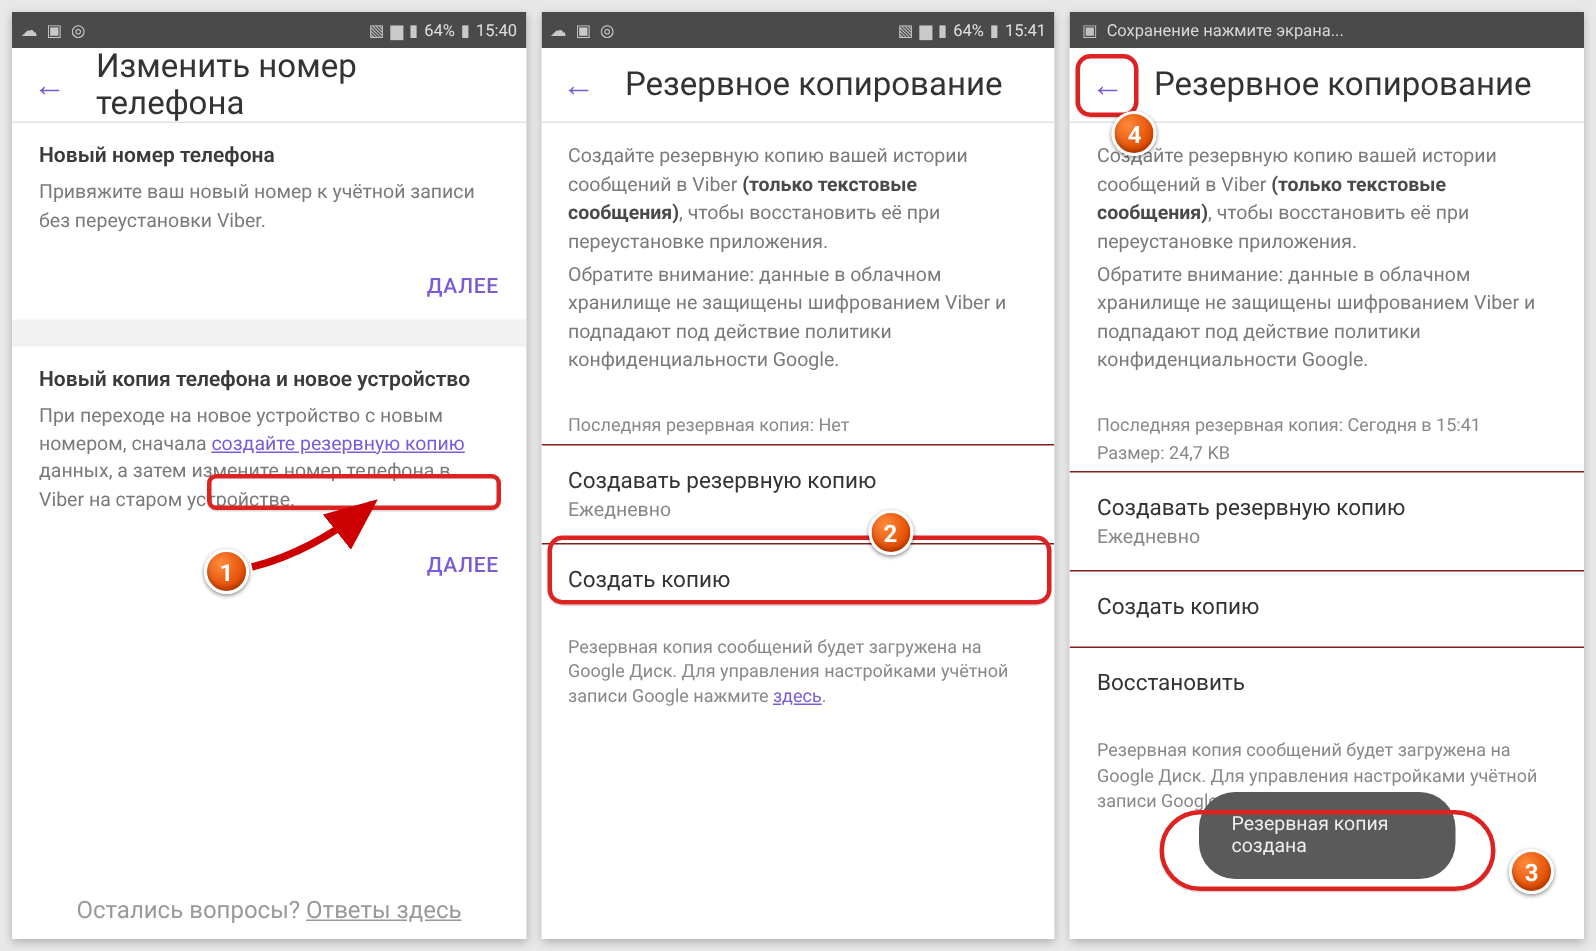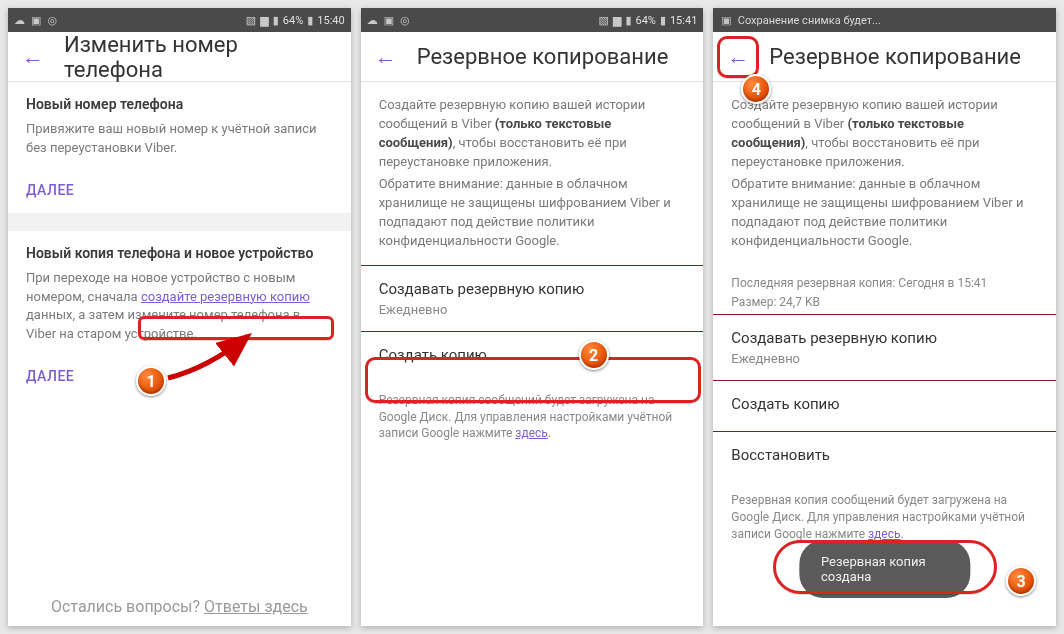--- a/index.html
+++ b/index.html
@@ -55,21 +55,21 @@
   .header-title {
     font-size: 22px;
     color: #333;
     font-weight: 400;
   }
   .content { flex: 1; overflow: hidden; }
   .section { padding: 14px 18px; }
   .section-title { font-size: 14px; font-weight: 600; color: #3a3a3a; margin-bottom: 8px; }
   .section-text { font-size: 13px; color: #7a7a7a; line-height: 1.45; }
   .bold { font-weight: 700; color: #4a4a4a; }
-  .dalee-row { text-align: left; padding: 8px 18px 14px; }
+  .dalee-row { text-align: right; padding: 8px 18px 14px; }
   .dalee { color: #7b5cd6; font-size: 14px; font-weight: 500; letter-spacing: 0.5px; cursor: pointer; }
   .gap { height: 18px; background: #f2f2f2; }
   .link { color: #7b5cd6; text-decoration: underline; cursor: pointer; }
   .small-gray { font-size: 12px; color: #888; line-height: 1.4; padding: 10px 18px 4px; }
   .item-row { padding: 14px 18px; border-top: 1px solid #7f1d1d; }
   .item-title { font-size: 15px; color: #333; margin-bottom: 4px; }
   .item-sub { font-size: 13px; color: #888; }
   .footer-q { position: absolute; bottom: 10px; left: 0; right: 0; text-align: center; font-size: 16px; color: #999; }
   .footer-q .ul { text-decoration: underline; }
   
@@ -99,21 +99,21 @@
   .toast {
     background: #5a5a5a;
     color: #eee;
     font-size: 13px;
     padding: 14px 22px;
     border-radius: 24px;
     display: inline-block;
   }
   .toast-wrap {
     position: absolute;
-    bottom: 28px;
+    bottom: 40px;
     left: 50%;
     transform: translateX(-50%);
   }
   .notif-bar {
     height: 24px;
     background: #4a4a4a;
     color: #d8d8d8;
     font-size: 11px;
     display: flex;
     align-items: center;
@@ -196,40 +196,41 @@
     <span class="back-arrow">←</span>
     <span class="header-title">Резервное копирование</span>
   </div>
   <div class="content">
     <div class="section">
       <div class="section-text">
         <span>Создайте резервную копию вашей истории сообщений в Viber </span><span class="bold">(только текстовые сообщения)</span><span>, чтобы восстановить её при переустановке приложения.</span>
       </div>
       <div class="section-text" style="margin-top:4px;">Обратите внимание: данные в облачном хранилище не защищены шифрованием Viber и подпадают под действие политики конфиденциальности Google.</div>
     </div>
+    <div class="small-gray">Последняя резервная копия: Нет</div>
     <div class="item-row">
       <div class="item-title">Создавать резервную копию</div>
       <div class="item-sub">Ежедневно</div>
     </div>
     <div class="item-row">
       <div class="item-title">Создать копию</div>
     </div>
     <div class="small-gray">
       <span>Резервная копия сообщений будет загружена на Google Диск. Для управления настройками учётной записи Google нажмите </span><span class="link">здесь</span><span>.</span>
     </div>
   </div>
 
   <div class="hl" style="top:349px; left:4px; width:336px; height:46px;"></div>
   <div class="badge" style="top:332px; left:218px;">2</div>
 </div>
 
 <div class="phone">
   <div class="notif-bar">
     <span class="status-icon">▣</span>
-    <span>Сохранение снимка будет...</span>
+    <span>Сохранение нажмите экрана...</span>
   </div>
   <div class="app-header">
     <span class="back-arrow">←</span>
     <span class="header-title">Резервное копирование</span>
   </div>
   <div class="content">
     <div class="section">
       <div class="section-text">
         <span>Создайте резервную копию вашей истории сообщений в Viber </span><span class="bold">(только текстовые сообщения)</span><span>, чтобы восстановить её при переустановке приложения.</span>
       </div>

